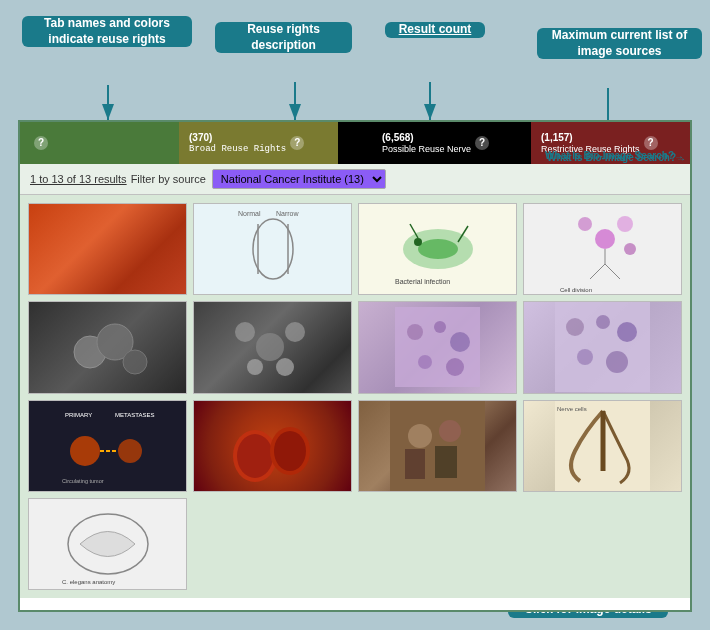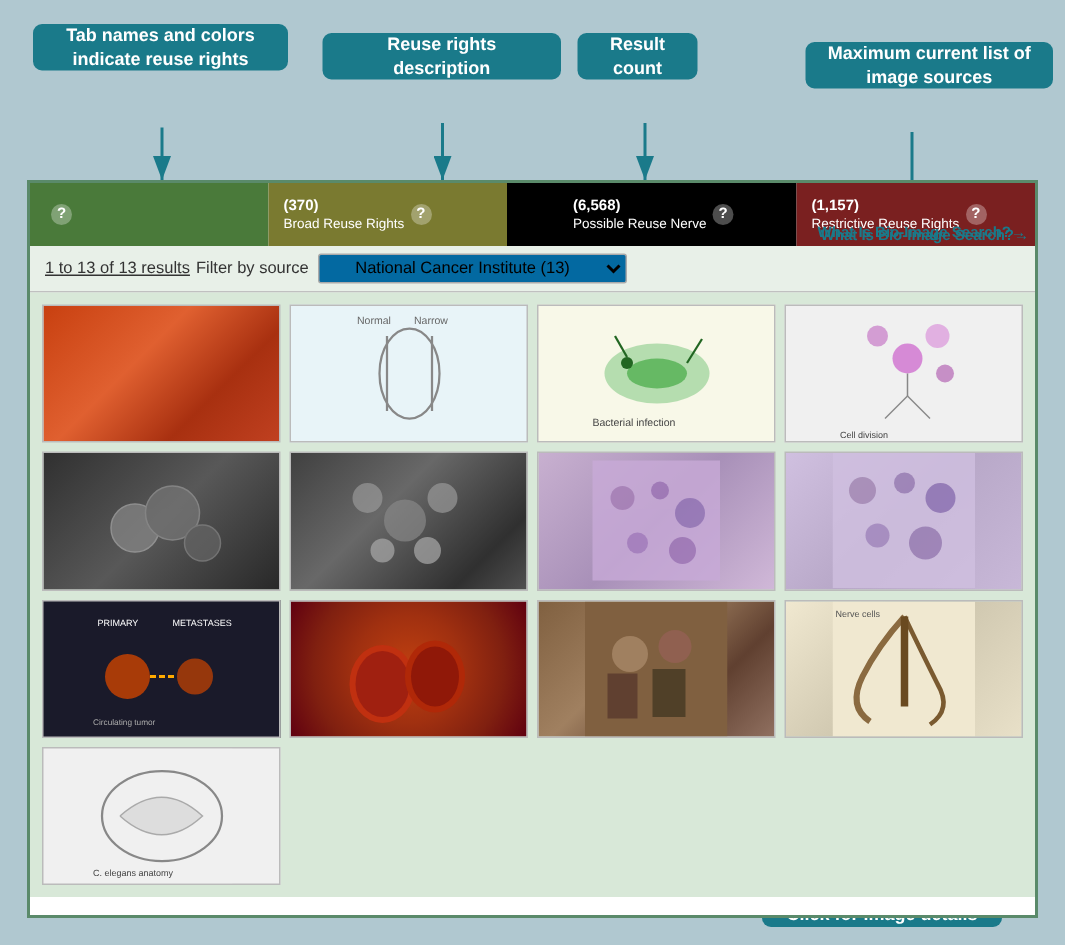--- a/index.html
+++ b/index.html
@@ -96,23 +96,23 @@
       margin-right: 4px;
       color: #333;
       text-decoration: underline;
     }
     .filter-label {
       margin-right: 6px;
       color: #333;
     }
     .filter-select {
       font-size: 11px;
-      padding: 2px 20px;
+      padding: 2px 4px;
       border: 1px solid #aaa;
-      background: #0369a1;
+      background: #8b5cf6;
       border-radius: 2px;
     }
 
     
     .image-grid {
       display: grid;
       grid-template-columns: repeat(4, 1fr);
       grid-template-rows: repeat(4, 1fr);
       gap: 6px;
       padding: 8px;
@@ -137,22 +137,22 @@
     .img-purple { background: linear-gradient(135deg, #c8b0d0 0%, #a890b8 50%, #d0b8d8 100%); }
     .img-cells { background: linear-gradient(135deg, #d0c0e0 0%, #b8a8c8 50%, #c8b8d8 100%); }
     .img-petri { background: radial-gradient(circle, #c04010 0%, #a03010 40%, #802010 70%, #600010 100%); }
     .img-people { background: linear-gradient(135deg, #806040 0%, #a08060 40%, #604030 70%, #907060 100%); }
     .img-tentacle { background: linear-gradient(135deg, #f0e8d0 0%, #d0c8b0 50%, #e8e0c8 100%); }
     .img-worm { background: #f0f0f0; }
     .img-arrow-up { background: #e8f4f8; position: relative; }
 
     
     #callout-tabs { top: 16px; left: 22px; width: 170px; }
-    #callout-reuse { top: 22px; left: 215px; width: 159px; }
-    #callout-count { top: 22px; left: 385px; width: 80px; }
+    #callout-reuse { top: 22px; left: 215px; width: 137px; }
+    #callout-count { top: 22px; left: 385px; width: 100px; text-decoration: underline; }
     #callout-sources { top: 28px; right: 8px; width: 165px; }
     #callout-limit { top: 285px; left: 170px; width: 175px; }
     #callout-click { bottom: 12px; right: 42px; width: 160px; }
   </style>
 </head>
 <body>
 
 <svg class="arrow-svg" style="position:absolute;top:0;left:0;width:710px;height:630px;pointer-events:none;" xmlns="http://www.w3.org/2000/svg">
 
   <defs>
@@ -205,21 +205,21 @@
 
 <div class="ui-panel">
 
   <div class="tabs-row">
     <div class="tab tab-green">
       <span class="tab-question">?</span>
     </div>
     <div class="tab tab-olive">
       <div>
         <div style="font-size:10px;">(370)</div>
-        <div style="font-size:9px;font-weight:normal;">Broad Reuse Rights</div>
+        <div style="font-size:9px;font-weight:normal;font-family:Liberation Mono, monospace;">Broad Reuse Rights</div>
       </div>
       <span class="tab-question">?</span>
     </div>
     <div class="tab tab-orange">
       <div>
         <div style="font-size:10px;">(6,568)</div>
         <div style="font-size:9px;font-weight:normal;">Possible Reuse Nerve</div>
       </div>
       <span class="tab-question">?</span>
     </div>

